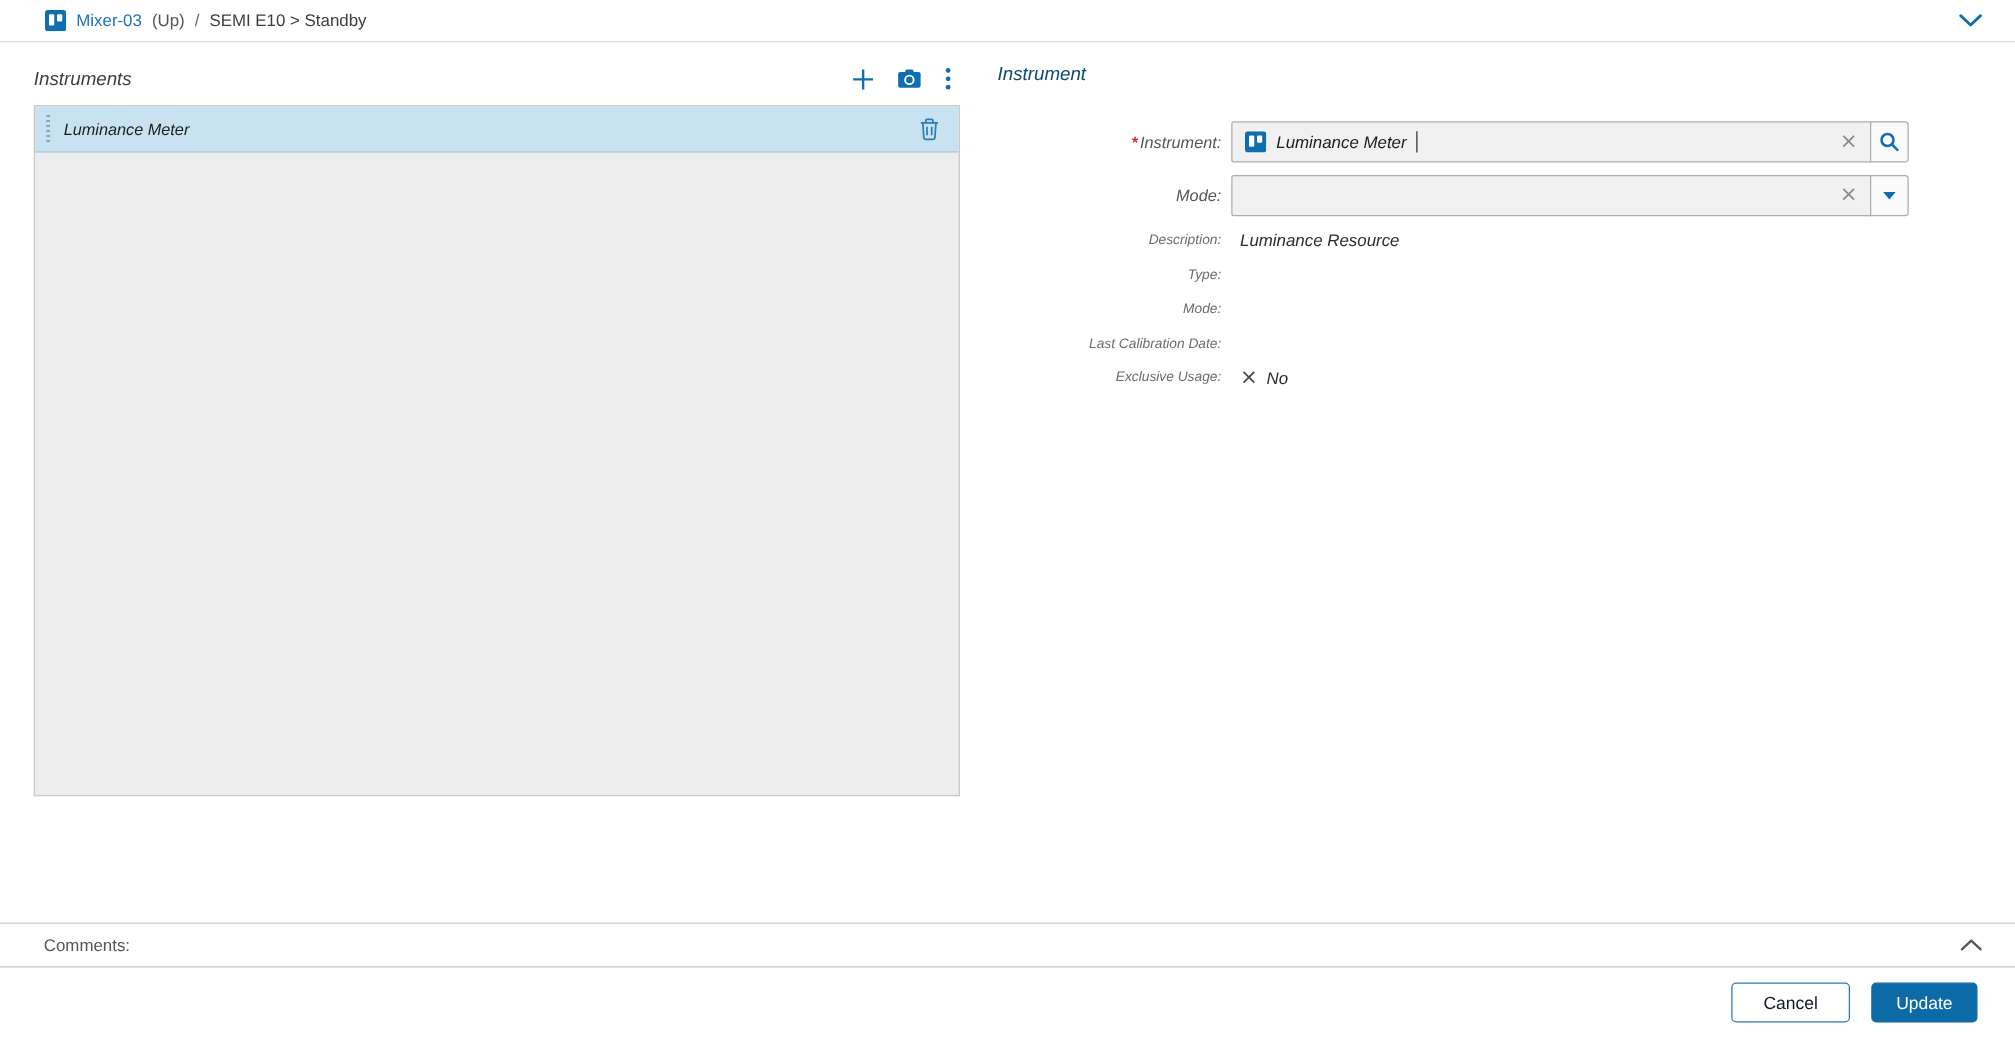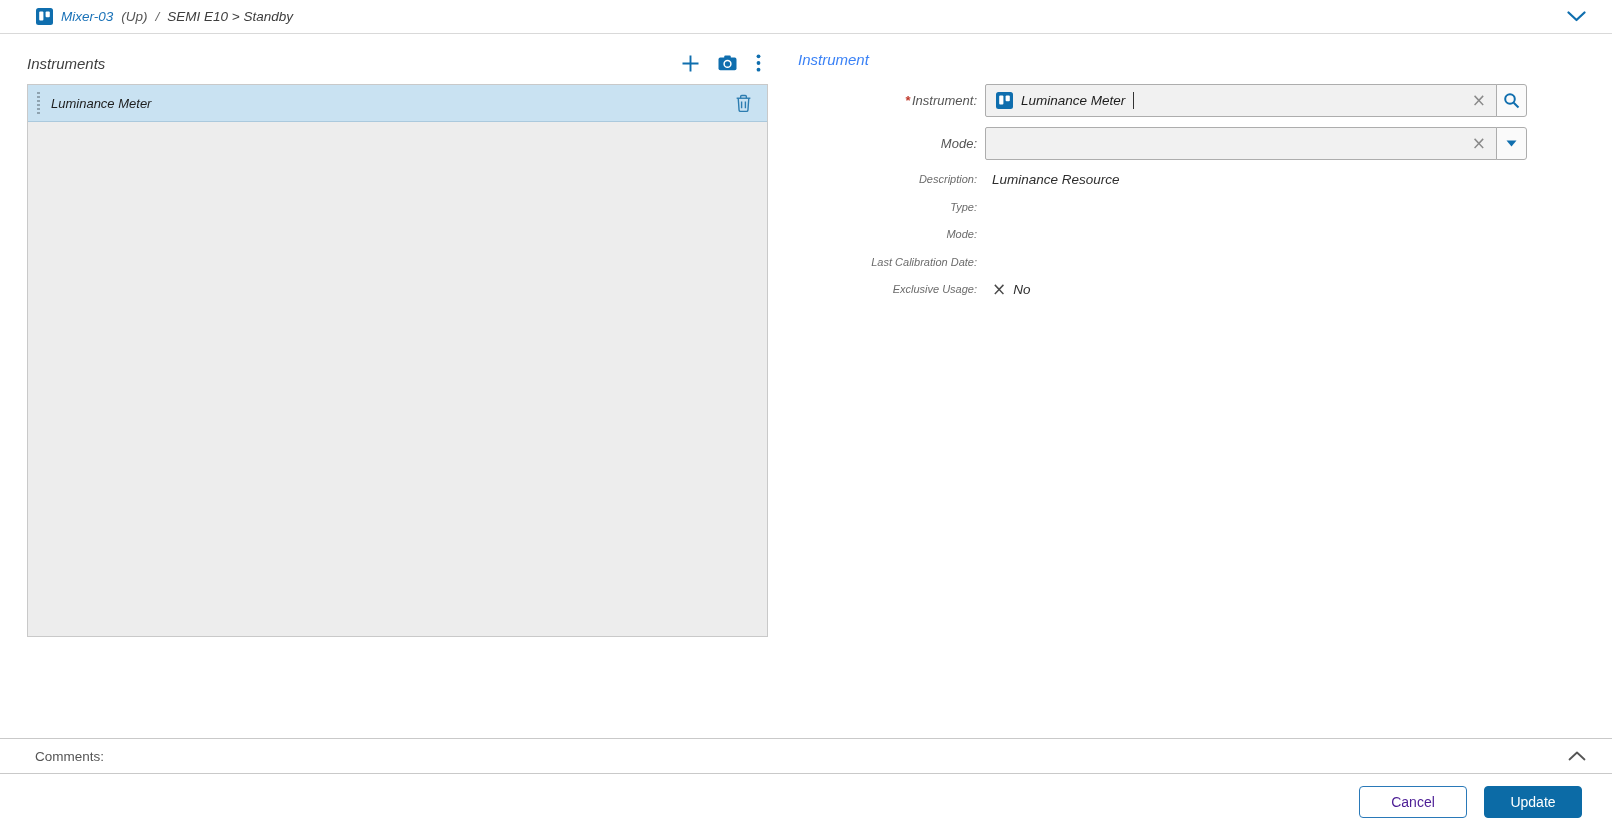--- a/index.html
+++ b/index.html
@@ -8,21 +8,21 @@
   .app { width:1612px; height:830px; display:flex; flex-direction:column; }
 
   
   .titlebar { height:43px; background:#0778c8; display:flex; align-items:center;
               padding-left:21px; gap:11px; flex:0 0 auto; }
   .titlebar .gear { position:relative; width:20px; height:20px; }
   .titlebar .title { color:#fff; font-size:16px; font-weight:600; letter-spacing:.2px; }
 
   
   .crumbbar { height:34px; border-bottom:1px solid #d9d9d9; display:flex; align-items:center;
-              padding:0 26px 0 36px; gap:8px; font-size:13.5px; flex:0 0 auto; background:#fff;font-style:italic; }
+              padding:0 26px 0 36px; gap:8px; font-size:13.5px; flex:0 0 auto; background:#fff; }
   .crumb-link { color:#1a72b8; cursor:pointer; }
   .crumb-up { color:#555; }
   .crumb-sep { color:#666; }
   .crumb-state { color:#3d3d3d; }
   .crumbbar .expander { margin-left:auto; cursor:pointer; display:flex; align-items:center; }
 
   
   .content { flex:1 1 auto; display:flex; padding:17px 0 0 27px; background:#fff; overflow:hidden;font-style:italic; }
 
   
@@ -36,21 +36,21 @@
   .inst-list { height:553px; background:#ededed; border:1px solid #c9c9c9; overflow:hidden; }
   .list-row { height:37px; background:#c9e2f2; border-bottom:1px solid #abc9dd;
               display:flex; align-items:center; padding:0 13px 0 9px; gap:11px; cursor:pointer; }
   .drag-handle { width:3px; height:22px; cursor:grab;
     background:repeating-linear-gradient(to bottom,#8fa3b0 0 2px,rgba(0,0,0,0) 2px 4px); }
   .row-name { font-size:13px; color:#1d1d1d; }
   .row-trash { margin-left:auto; }
 
   
   .right-col { margin-left:30px; width:729px; flex:0 0 auto; }
-  .section-title { font-size:15px; color:#3b82f6; height:24px; margin-bottom:9px; }
+  .section-title { font-size:15px; color:#0c4a6e; height:24px; margin-bottom:22px; }
   .form-row { display:flex; align-items:center; margin-bottom:10px; }
   .form-label { width:187px; flex:0 0 auto; display:flex; justify-content:flex-end;
                 align-items:center; gap:2px; padding-right:8px; font-size:13px; color:#555; }
   .req { color:#c0392b; font-weight:bold; font-size:13px; }
   .combo { display:flex; flex:1 1 auto; }
   .combo-input { flex:1 1 auto; height:33px; border:1px solid #adadad; background:#f1f1f1;
                  border-radius:2px 0 0 2px; display:flex; align-items:center;
                  padding:0 10px; gap:8px; }
   .combo-value { font-size:13.5px; color:#1d1d1d; }
   .caret { width:1px; height:17px; background:#333; }
@@ -73,22 +73,22 @@
                   display:flex; align-items:center; padding:0 26px 0 35px;
                   color:#555; font-size:13.5px; }
   .comments-bar .collapse { margin-left:auto; cursor:pointer; display:flex; align-items:center; }
 
   
   .footer { height:57px; flex:0 0 auto; border-top:1px solid #c9c9c9; background:#fff;
             display:flex; align-items:center; justify-content:flex-end; gap:17px;
             padding-right:30px; }
   .btn { height:32px; border-radius:4px; font-size:14px; cursor:pointer;
          font-family:"Liberation Sans", sans-serif; }
-  .btn-cancel { width:108px; background:#fff; border:1px solid #2a79b8; color:#4c1d95; }
-  .btn-update { width:98px; background:#0c6ba6; border:1px solid #0c6ba6; color:#fff; }
+  .btn-cancel { width:95px; background:#fff; border:1px solid #2a79b8; color:#0f172a; }
+  .btn-update { width:85px; background:#0c6ba6; border:1px solid #0c6ba6; color:#fff; }
 </style>
 </head>
 <body>
 
 <div class="app">
 
 
   <div class="crumbbar">
     <span style="display:flex;">
       <svg width="17" height="17" viewBox="0 0 17 17">

